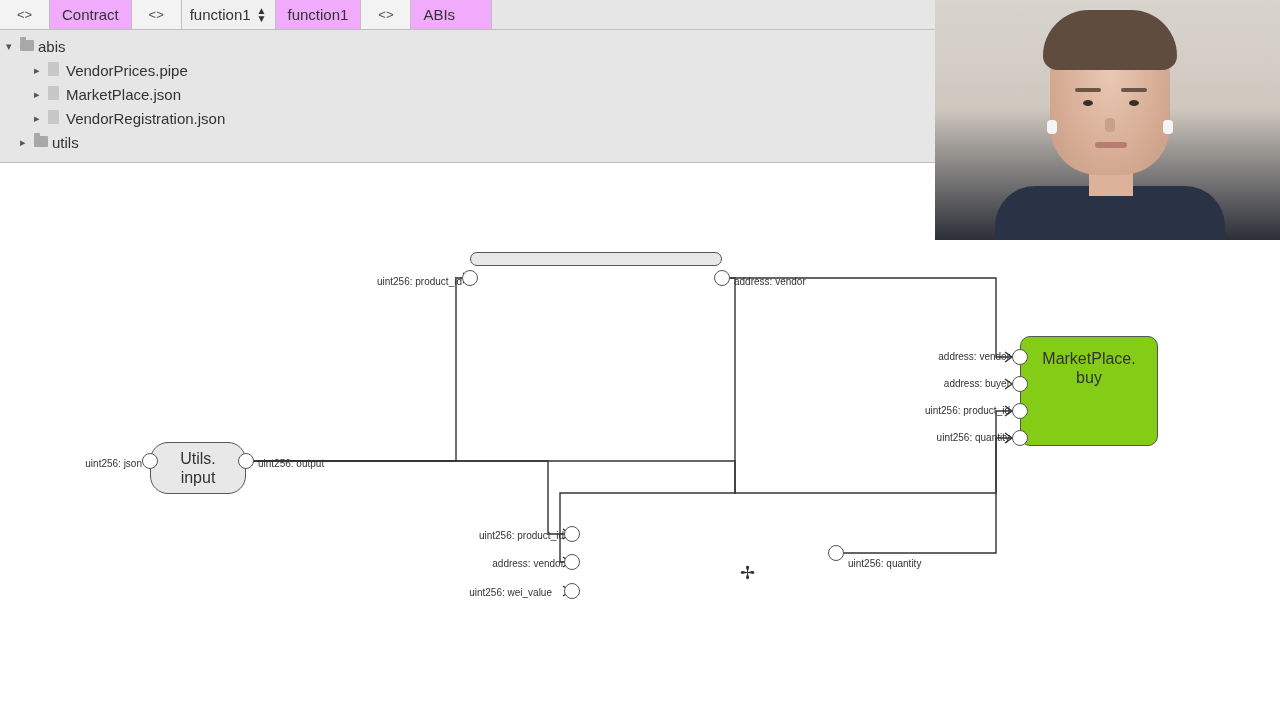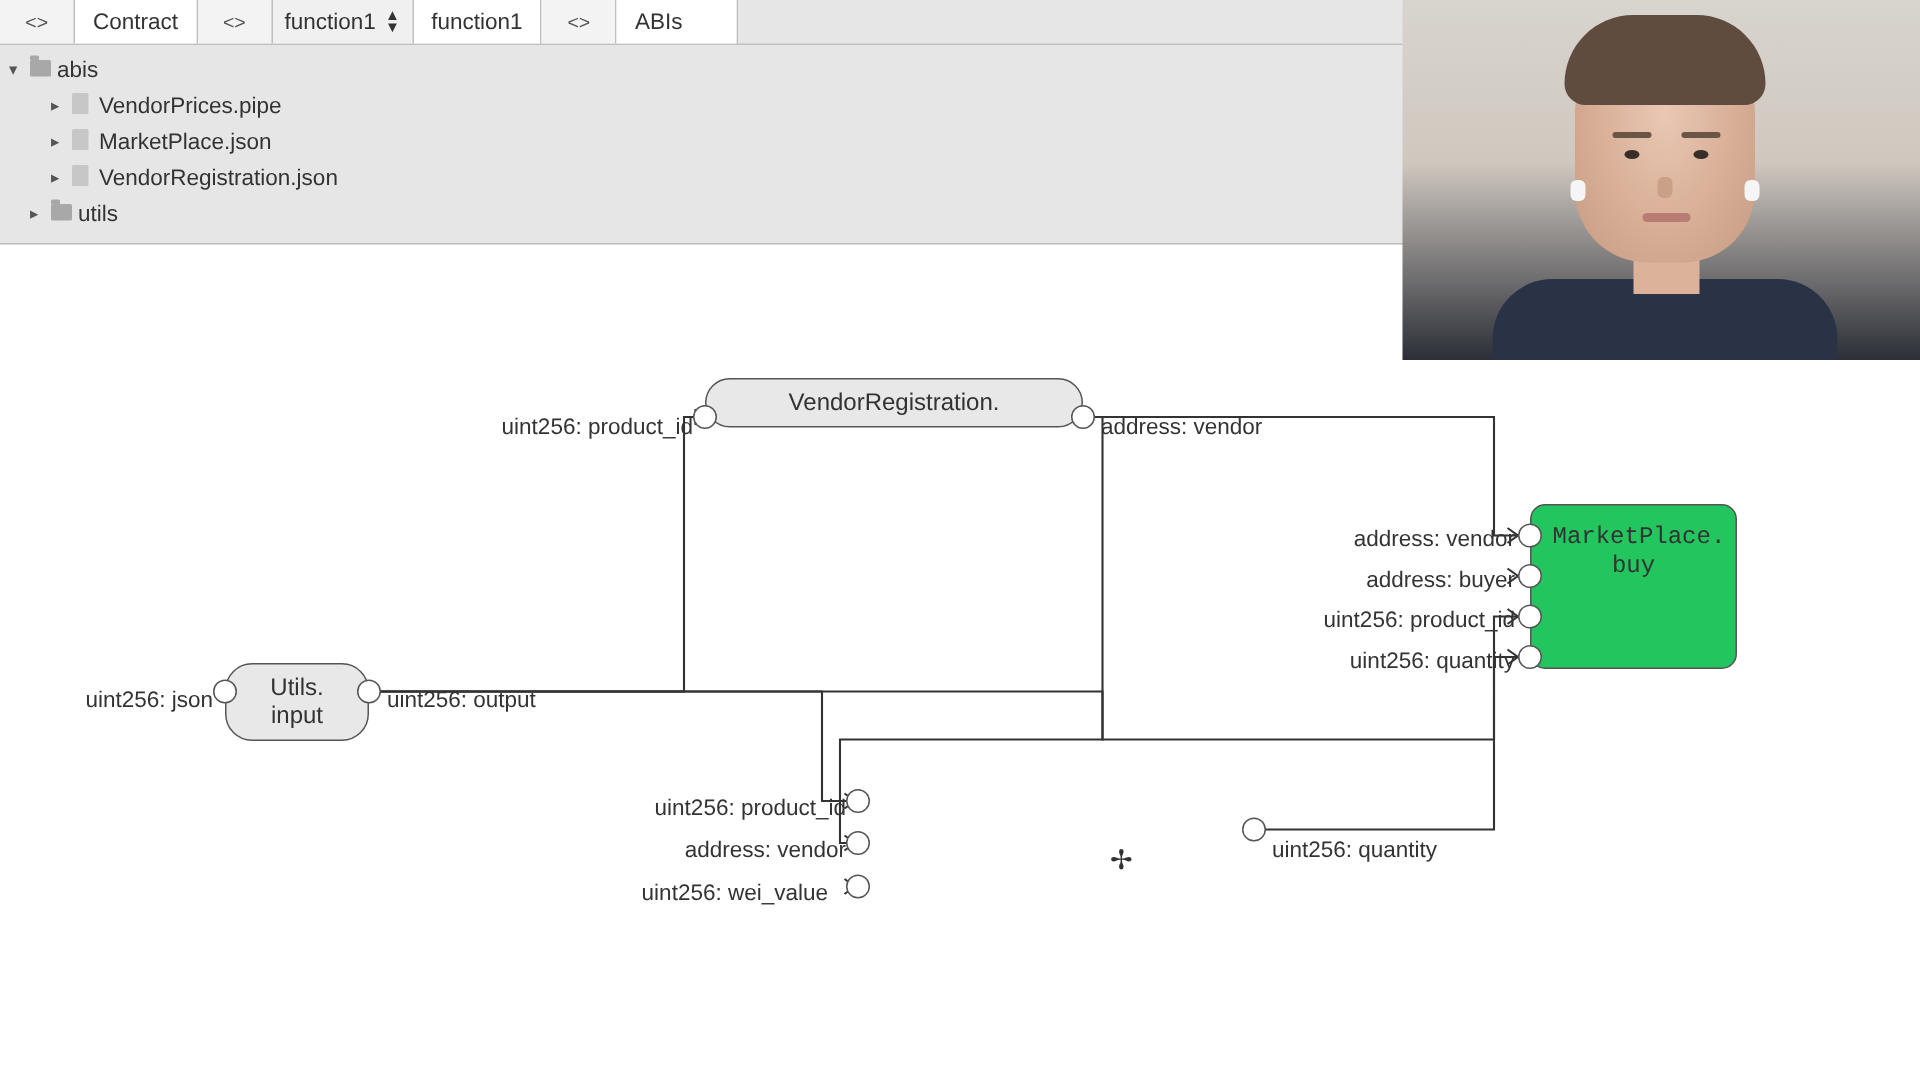--- a/index.html
+++ b/index.html
@@ -34,21 +34,21 @@
     width: 50px;
     border-right: 1px solid #bfbfbf;
     background: #f3f3f3;
     font-size: 13px;
     color: #555;
   }
   .tab-label {
     display: flex;
     align-items: center;
     padding: 0 12px;
-    background: #ffffff;
+    background: #f0abfc;
     min-width: 80px;
   }
   .tab-select {
     display: flex;
     align-items: center;
     padding: 0 8px;
     background: #f0f0f0;
     border-right: 1px solid #bfbfbf;
     min-width: 90px;
     justify-content: space-between;
@@ -114,33 +114,33 @@
   .node {
     position: absolute;
     border: 1.5px solid #555;
     border-radius: 18px;
     background: #e8e8e8;
     text-align: center;
     padding: 6px 14px;
     font-size: 16px;
     line-height: 1.2;
   }
-  .node.pink { background: #22c55e; border-radius: 10px; font-family: Liberation Mono, monospace; }
+  .node.pink { background: #84cc16; border-radius: 10px; }
 
   .port {
     position: absolute;
     width: 16px; height: 16px;
     border: 1.5px solid #555;
     border-radius: 50%;
     background: #fff;
   }
 
   .port-label {
     position: absolute;
-    font-size: 15px;
+    font-size: 10px;
     white-space: nowrap;
   }
   .port-label.right { text-align: left; }
   .port-label.left { text-align: right; }
 
   svg.wires {
     position: absolute;
     left: 0; top: 0;
     width: 1280px; height: 720px;
   }
@@ -275,21 +275,20 @@
   <div class="node" style="left:150px; top:442px; width:96px;">
     <div>Utils.</div>
     <div>input</div>
   </div>
   <div class="port" style="left:142px; top:453px;"></div>
   <div class="port" style="left:238px; top:453px;"></div>
   <div class="port-label left" style="left:30px; top:458px; width:112px;">uint256: json</div>
   <div class="port-label right" style="left:258px; top:458px;">uint256: output</div>
 
   <div class="node" style="left:470px; top:252px; width:252px;">
-    <div>VendorRegistration.</div>
   </div>
   <div class="port" style="left:462px; top:270px;"></div>
   <div class="port" style="left:714px; top:270px;"></div>
   <div class="port-label left" style="left:314px; top:276px; width:148px;">uint256: product_id</div>
   <div class="port-label right" style="left:734px; top:276px;">address: vendor</div>
 
   <div class="cross-cursor" style="left:740px; top:562px;">✢</div>
   <div class="port" style="left:564px; top:526px;"></div>
   <div class="port" style="left:564px; top:554px;"></div>
   <div class="port" style="left:564px; top:583px;"></div>

